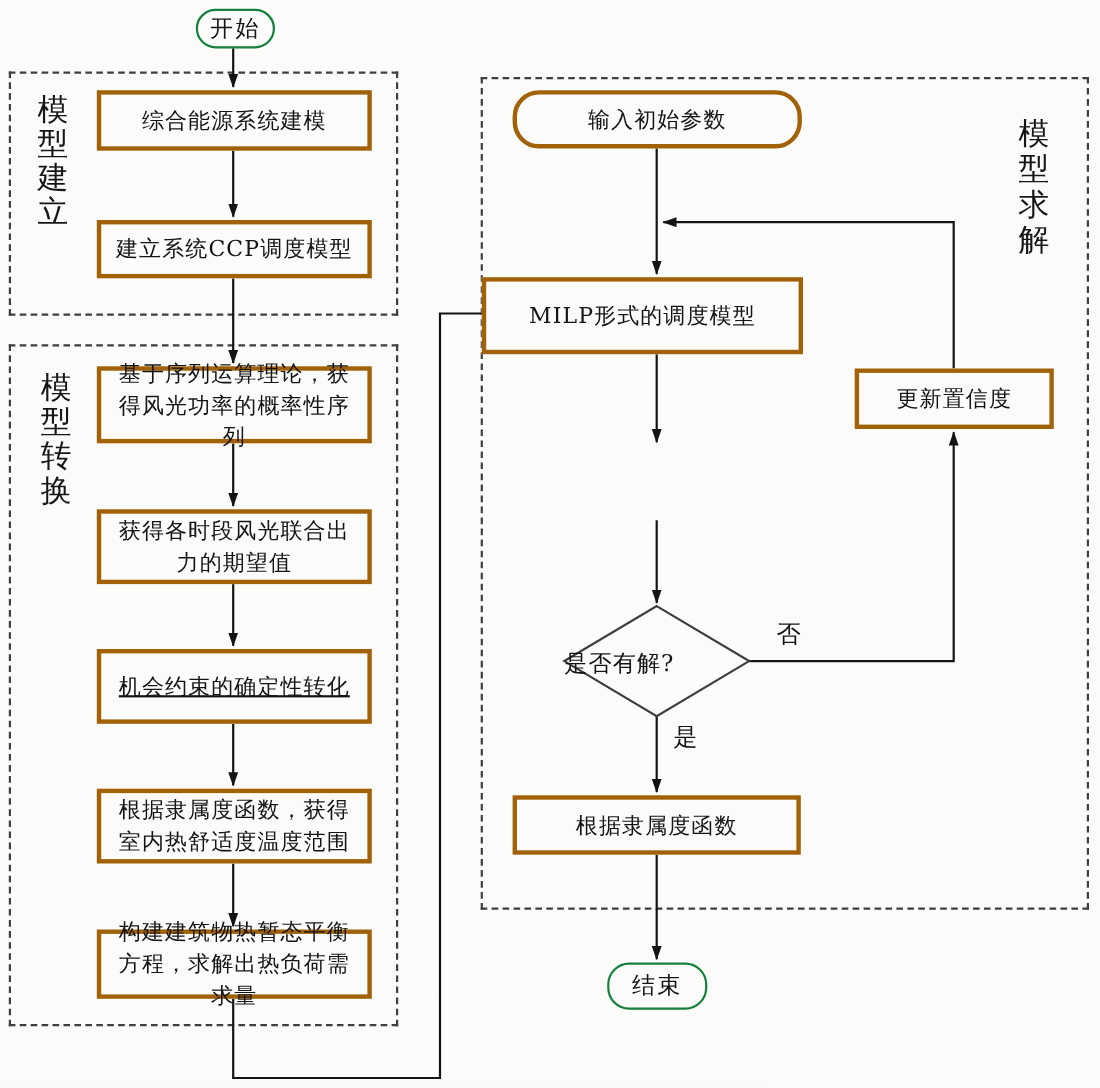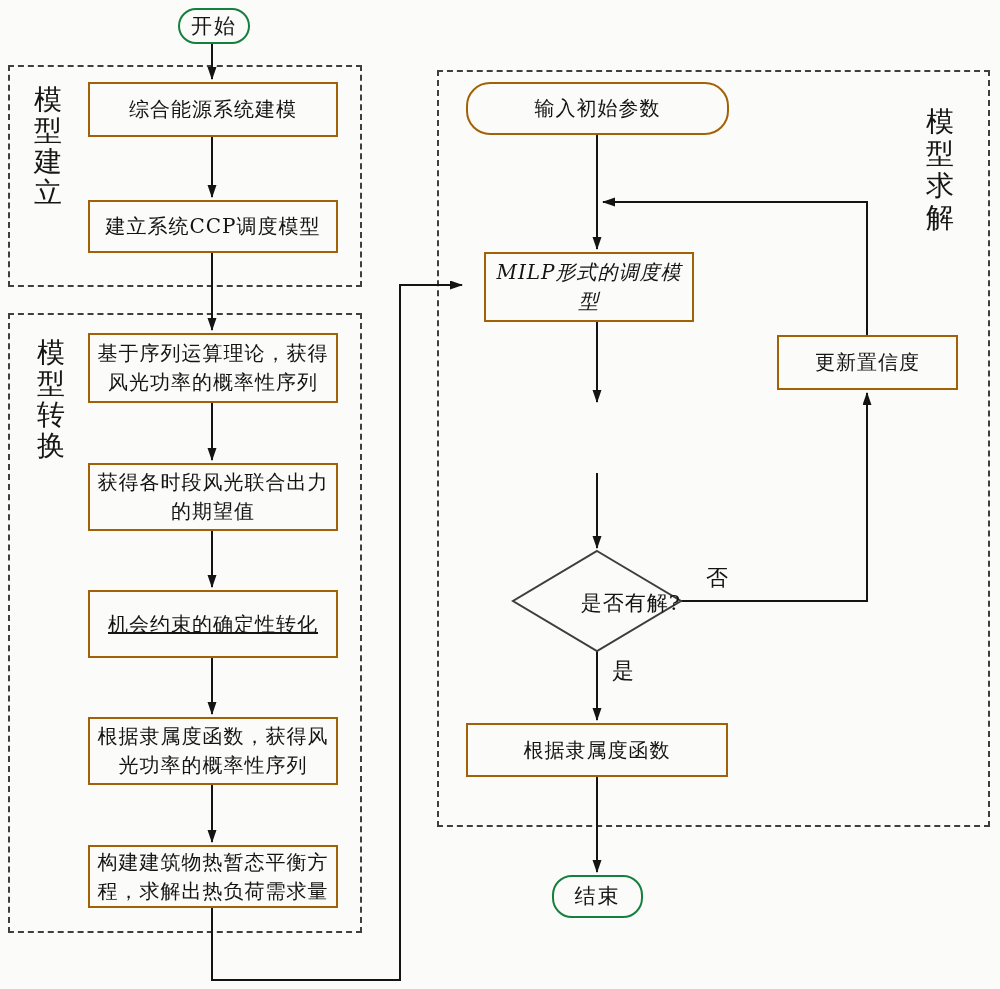--- a/index.html
+++ b/index.html
@@ -26,21 +26,21 @@
     font-size:28px;
     line-height:31px;
     text-align:center;
     word-break:break-all;
     color:#161616;
     z-index:4;
   }
   .node {
     position:absolute;
     box-sizing:border-box;
-    border:2px solid #a16207;
+    border:4px solid #a16207;
     background:#fbfbf9;
     display:flex;
     align-items:center;
     justify-content:center;
     text-align:center;
     font-size:20px;
     letter-spacing:1px;
     line-height:29px;
     z-index:3;
     padding:0 6px;
@@ -57,21 +57,21 @@
     font-size:22px;
     color:#141414;
     z-index:4;
     line-height:24px;
   }
   .dlabel {
     position:absolute;
     z-index:4;
     font-size:21px;
     letter-spacing:1px;
-    text-align:right;
+    text-align:left;
   }
   svg.wires {
     position:absolute; left:0; top:0;
     width:1000px; height:989px;
     z-index:2;
   }
   svg.wires polyline, svg.wires line {
     fill:none;
     stroke:#141414;
     stroke-width:2;
@@ -120,25 +120,25 @@
 
   <div class="node terminal" style="left:178px; top:8px; width:72px; height:36px;">开始</div>
   <div class="node terminal" style="left:552px; top:875px; width:91px; height:43px;">结束</div>
 
   <div class="node" style="left:88px; top:82px; width:250px; height:55px;">综合能源系统建模</div>
   <div class="node" style="left:88px; top:333px; width:250px; height:70px;">基于序列运算理论，获得风光功率的概率性序列</div>
 
   <div class="node" style="left:88px; top:200px; width:250px; height:53px;">建立系统CCP调度模型</div>
   <div class="node" style="left:88px; top:463px; width:250px; height:68px;">获得各时段风光联合出力的期望值</div>
   <div class="node" style="left:88px; top:590px; width:250px; height:68px;text-decoration:underline;">机会约束的确定性转化</div>
-  <div class="node" style="left:88px; top:717px; width:250px; height:68px;">根据隶属度函数，获得风光功率的概率性序列</div>
+  <div class="node" style="left:88px; top:717px; width:250px; height:68px;">根据隶属度函数，获得室内热舒适度温度范围</div>
   <div class="node" style="left:88px; top:845px; width:250px; height:63px;">构建建筑物热暂态平衡方程，求解出热负荷需求量</div>
 
   <div class="node" style="left:466px; top:82px; width:263px; height:53px;border-radius:24px;">输入初始参数</div>
-  <div class="node" style="left:484px; top:252px; width:210px; height:70px;font-style:italic;">MILP形式的调度模型</div>
+  <div class="node" style="left:438px; top:252px; width:292px; height:70px;">MILP形式的调度模型</div>
   <div class="node" style="left:777px; top:335px; width:181px; height:55px;">更新置信度</div>
   <div class="node" style="left:466px; top:723px; width:262px; height:54px;">根据隶属度函数</div>
 
   <div class="dlabel" style="left:513px; top:589px; width:168px;">是否有解?</div>
   <div class="freelabel" style="left:706px; top:566px;">否</div>
   <div class="freelabel" style="left:612px; top:659px;">是</div>
 
 </div>
 
 </body></html>

